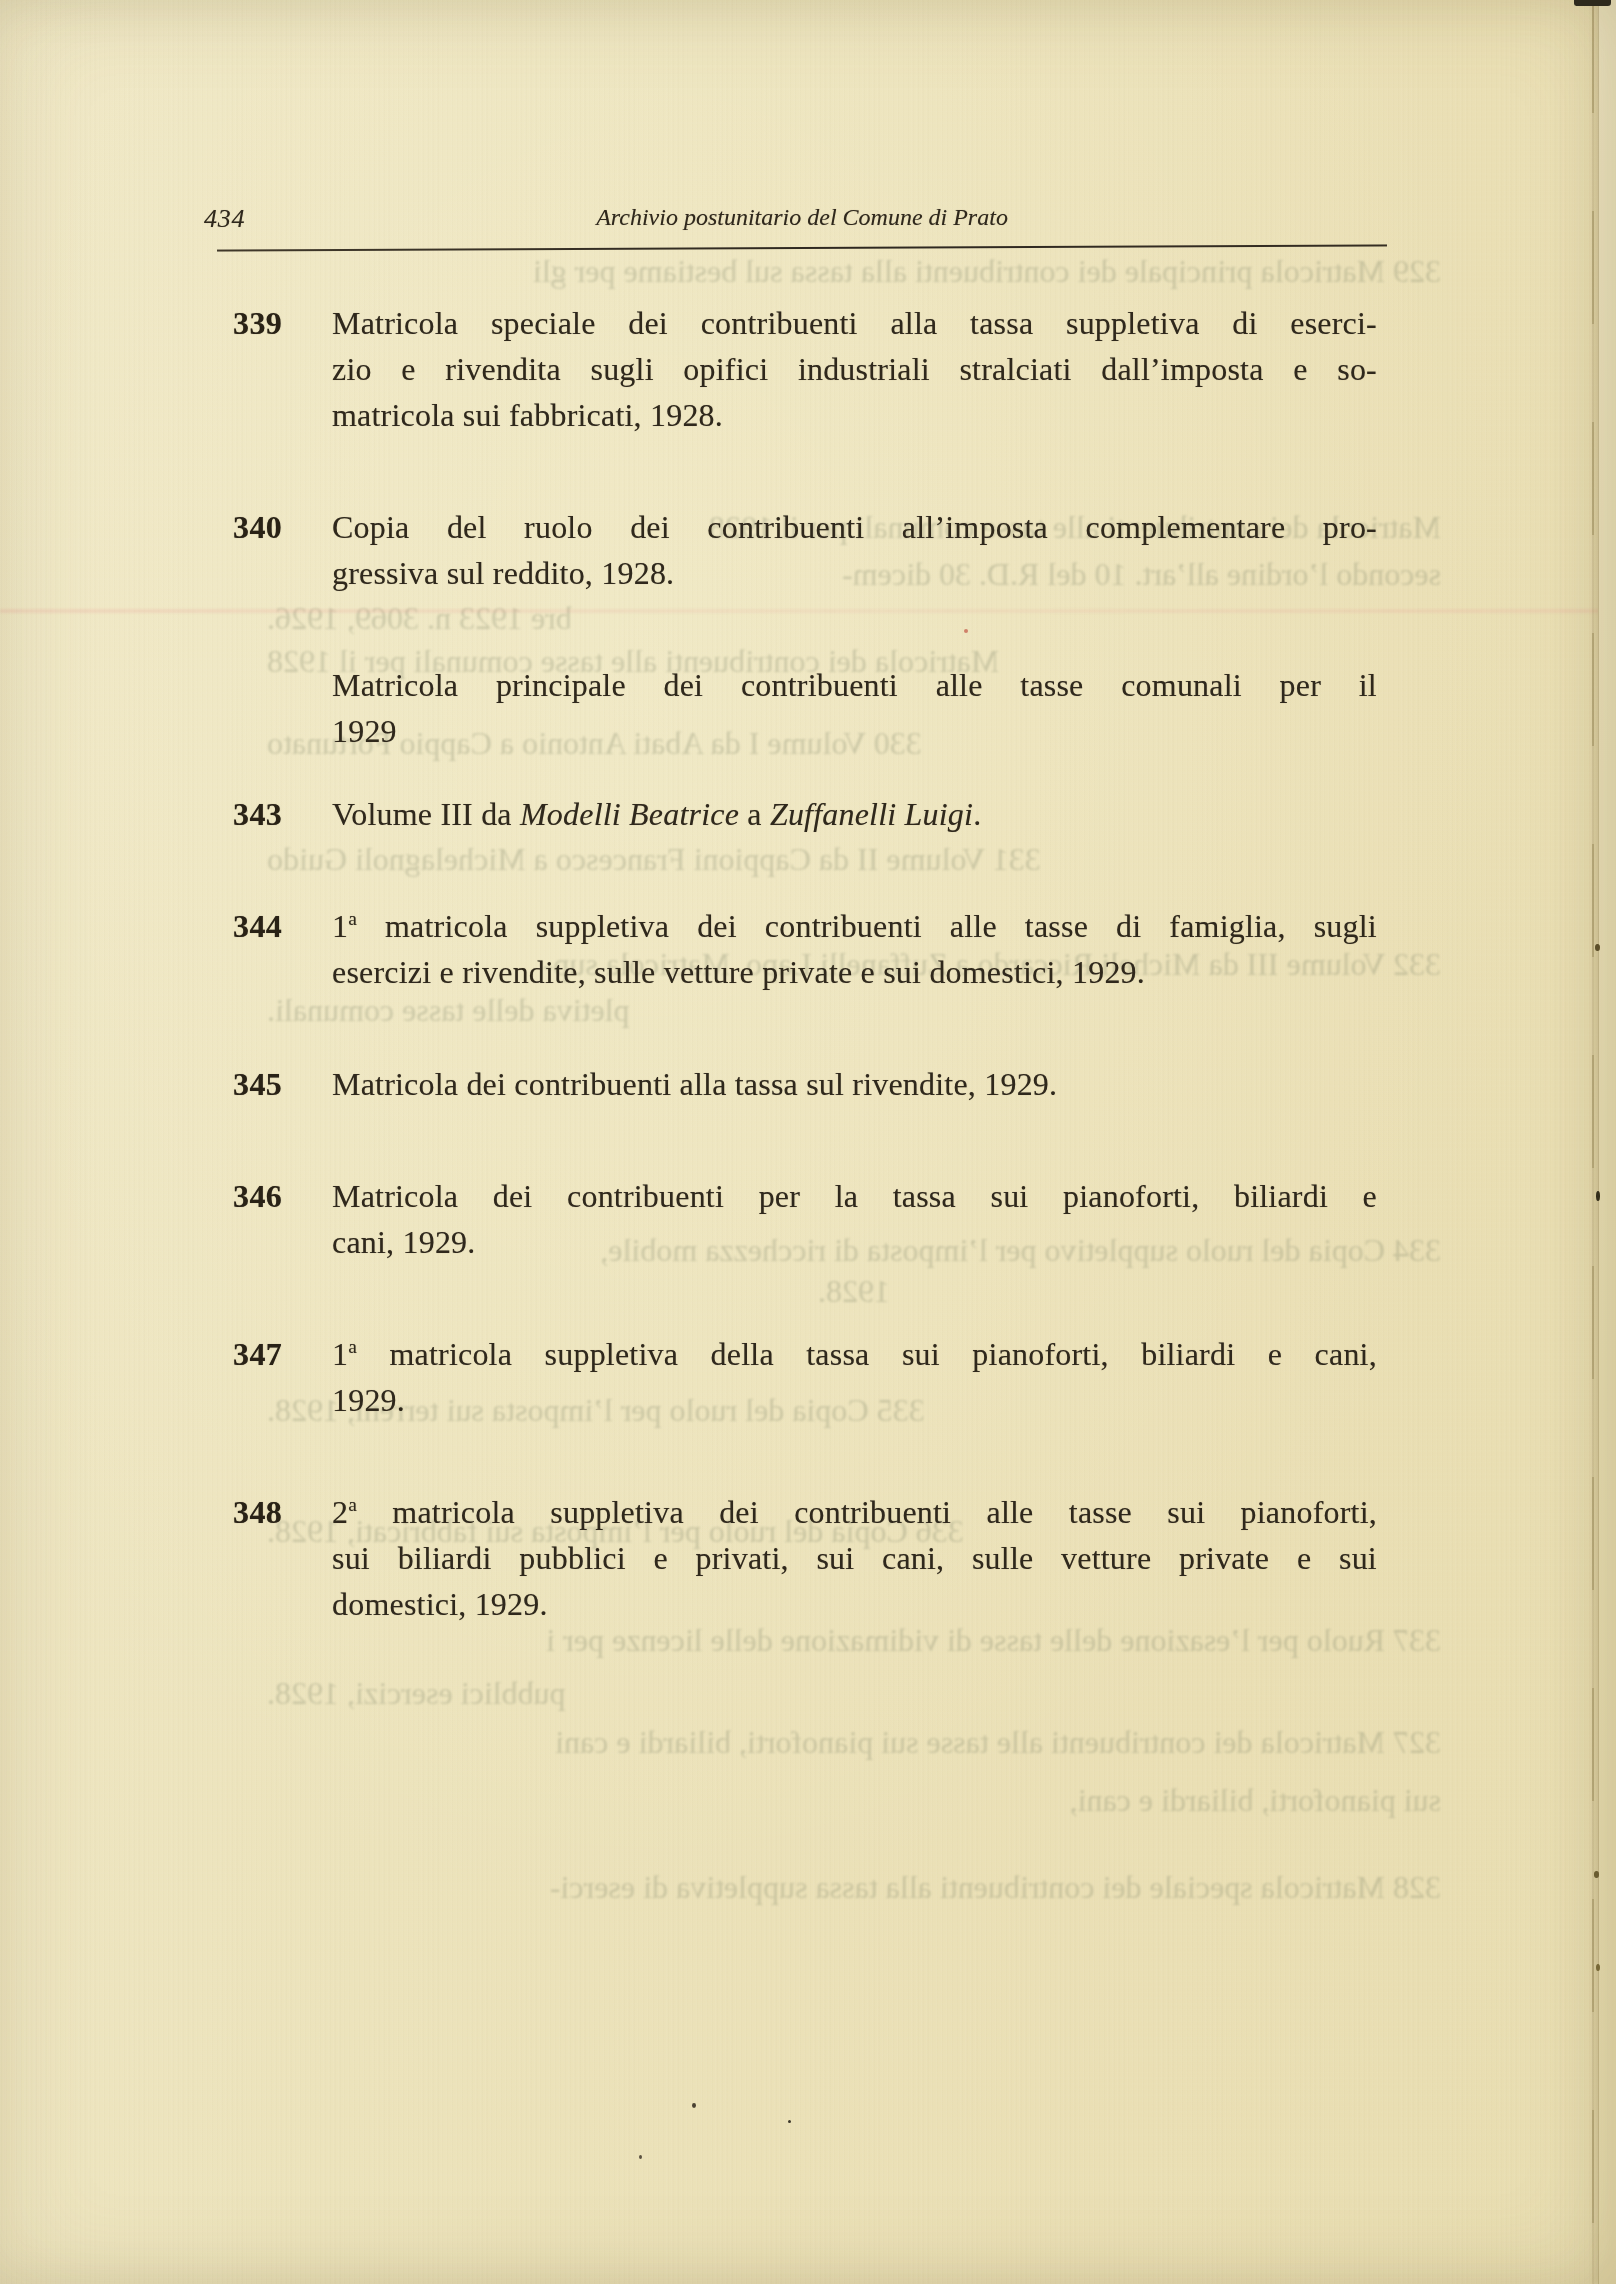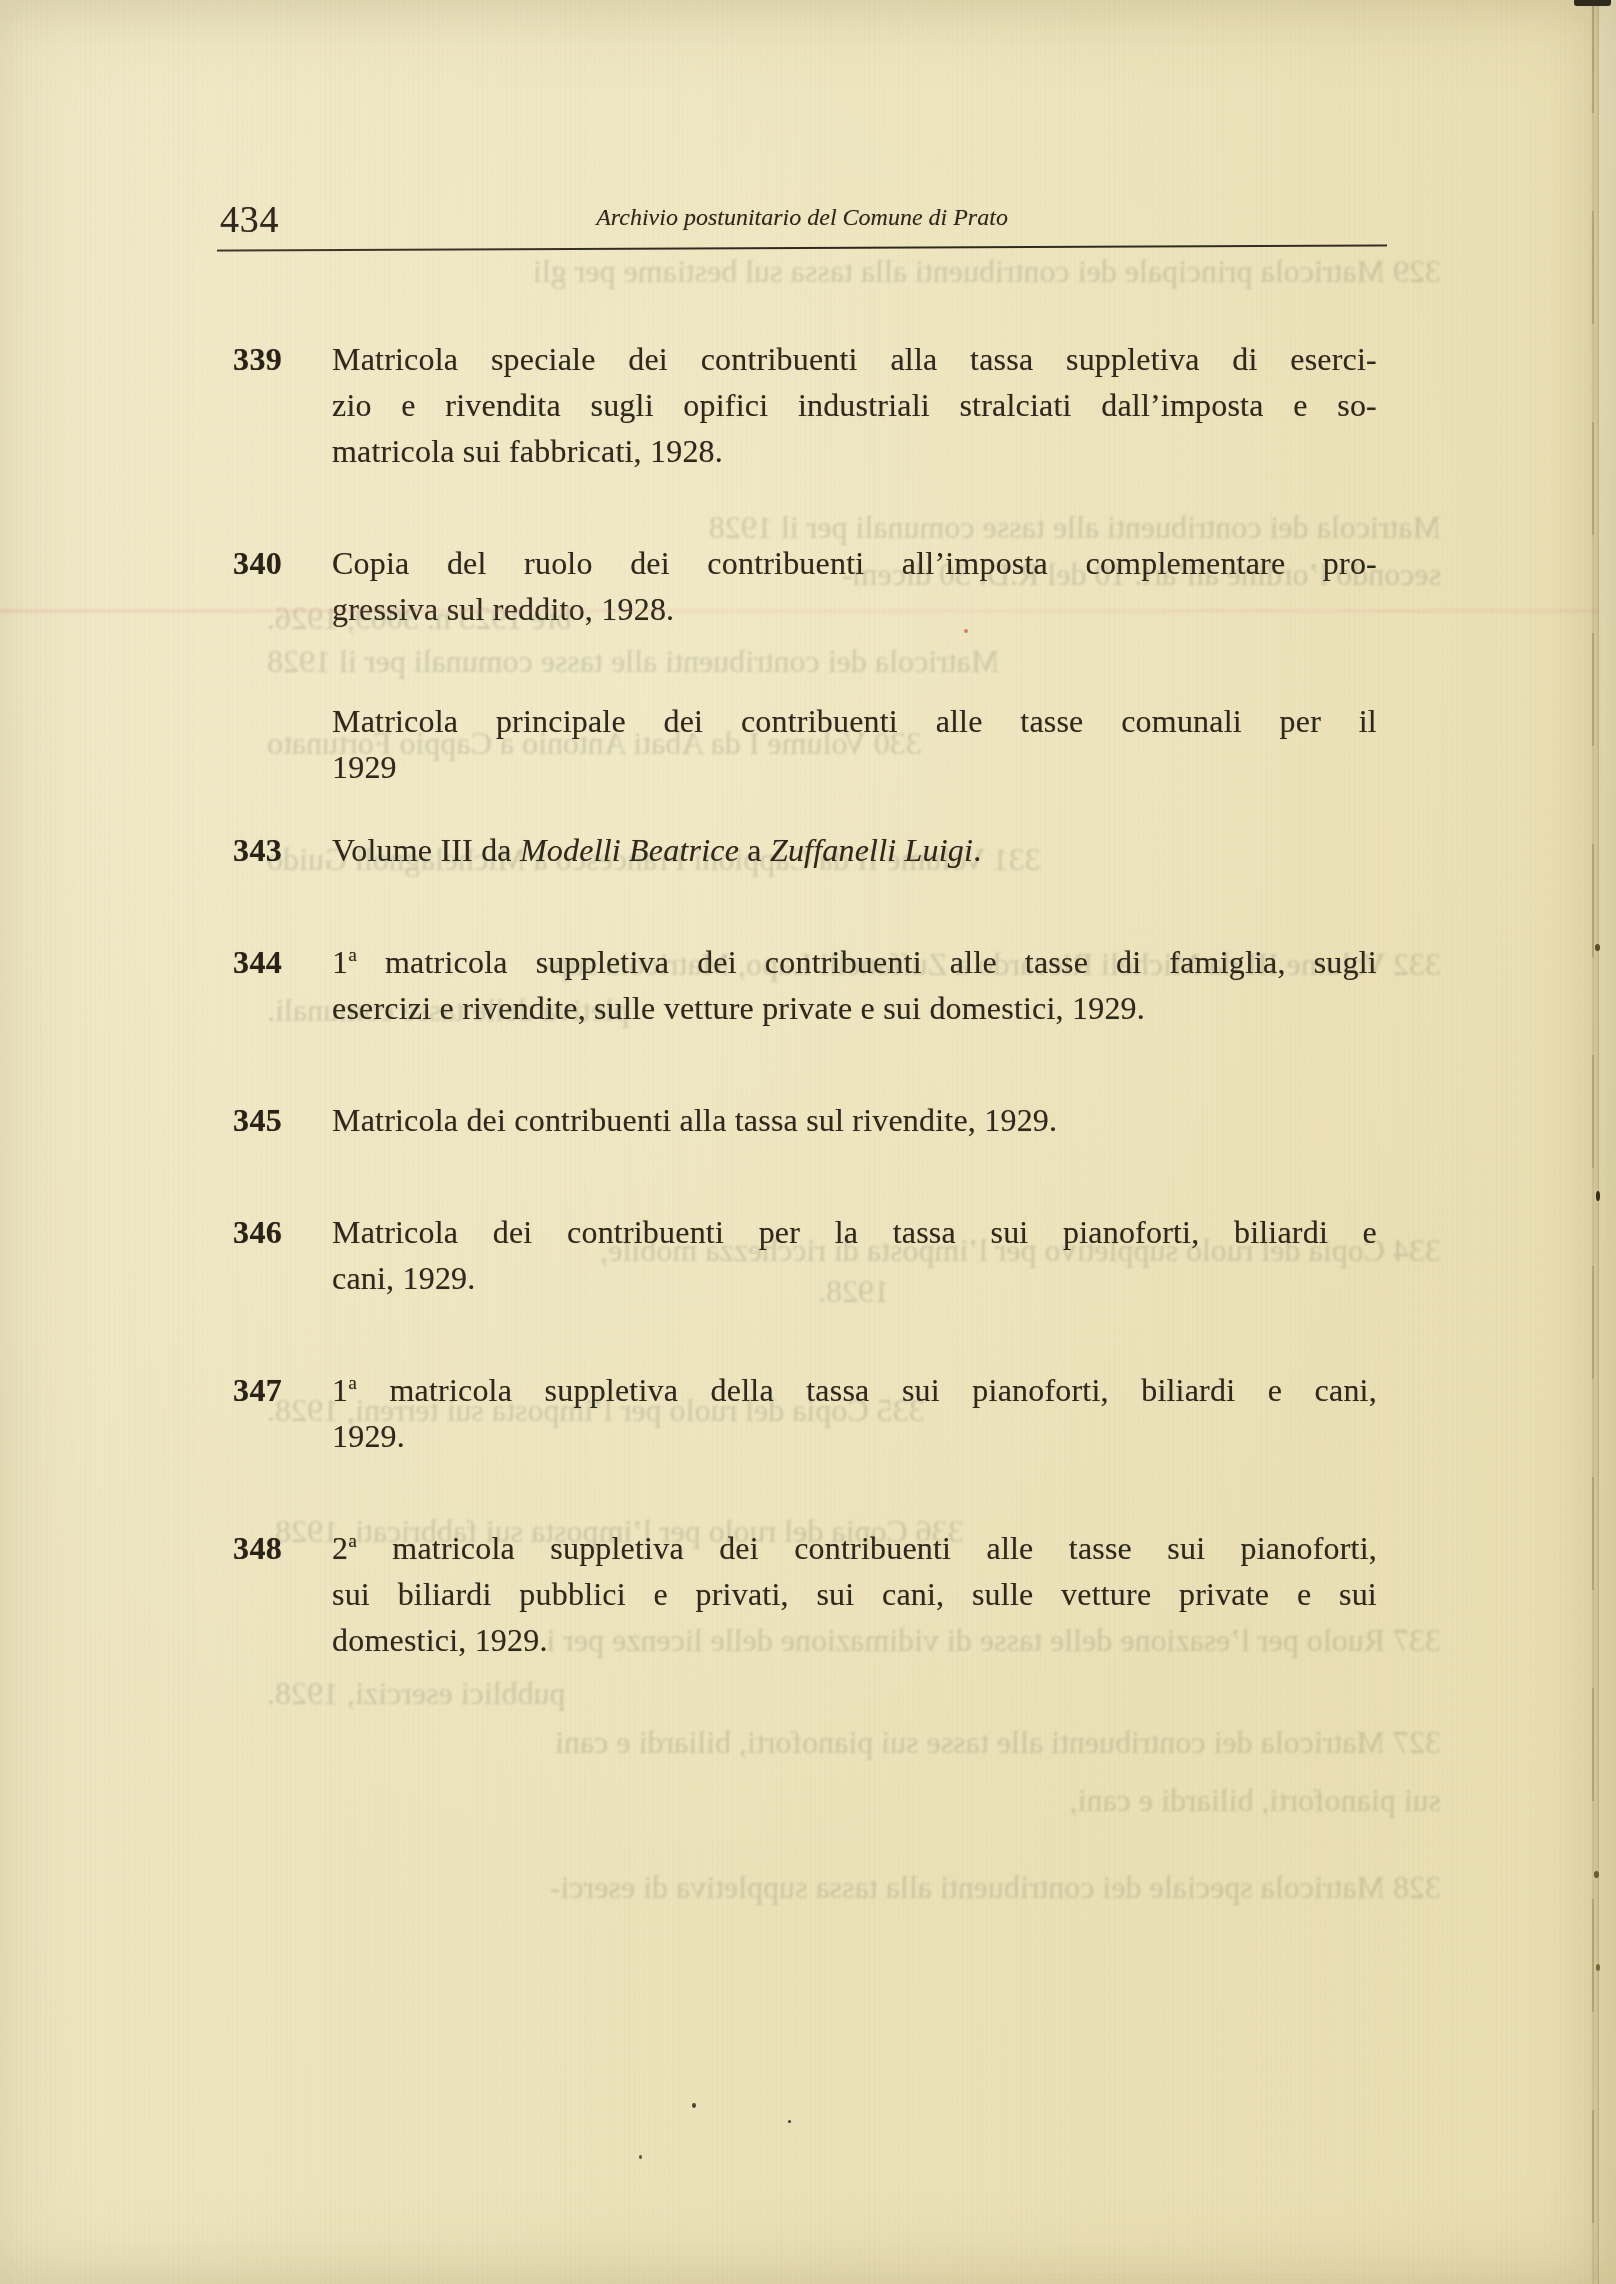--- a/index.html
+++ b/index.html
@@ -13,28 +13,28 @@
   }
   .texture{
     position:absolute; inset:0; z-index:0; pointer-events:none;
     background:
       repeating-linear-gradient(90deg, rgba(255,255,255,.035) 0 0.8px, rgba(120,100,60,.02) 1.6px 2.4px, rgba(0,0,0,0) 2.4px 4.9px),
       repeating-linear-gradient(0deg, rgba(255,255,255,.015) 0 1.6px, rgba(0,0,0,0) 1.6px 5.7px);
   }
   .vignette{position:absolute; inset:0; z-index:5; pointer-events:none;
     box-shadow:inset 0 0 97px rgba(110,90,40,.14), inset -21px 0 49px rgba(110,90,40,.12);}
   
-  .pagenum{position:absolute; left:220px; top:201px; font-size:38px; line-height:36px; z-index:3;
-    text-shadow:0 0 0.8px rgba(45,38,27,.4); letter-spacing:0.8px;}
+  .pagenum{position:absolute; left:204px; top:201px; font-size:26px; line-height:36px; z-index:3;
+    text-shadow:0 0 0.8px rgba(45,38,27,.4); letter-spacing:0.8px;font-style:italic;}
   .running-title{position:absolute; left:217px; top:199px; width:1170px; text-align:center;
     font-style:italic; font-size:24px; line-height:37px; z-index:3; text-shadow:0 0 0.8px rgba(45,38,27,.35);}
   .rule{position:absolute; left:217px; top:247px; width:1170px; height:2.4px; z-index:3;
     background:linear-gradient(90deg,#40382a,#2e2820 55%,#352d22); transform:rotate(-0.25deg); filter:blur(0.2px);}
   
-  .entries{position:absolute; left:233px; top:300px; width:1144px; z-index:2;margin-top:36px;}
+  .entries{position:absolute; left:233px; top:300px; width:1144px; z-index:2;}
   .entry{display:flex; margin-bottom:66px;}
   .entry.unnumbered{margin-top:13px; margin-bottom:37px;}
   .num{flex:none; width:99px; font-weight:700; font-size:32px; line-height:46px;
     letter-spacing:0.4px; color:#2922166; color:#292216; text-shadow:0 0 0.8px rgba(41,34,22,.45);}
   .txt{flex:none; width:1045px; font-size:32px; text-shadow:0 0 0.8px rgba(45,38,27,.35); letter-spacing:0.2px;}
   .line{line-height:46px; height:46px; white-space:nowrap;}
   .line.just{display:flex; justify-content:space-between; align-items:baseline; white-space:normal;}
   .line i{font-style:italic;}
   .line sup{font-size:19.4px; line-height:0; vertical-align:super;}
   

